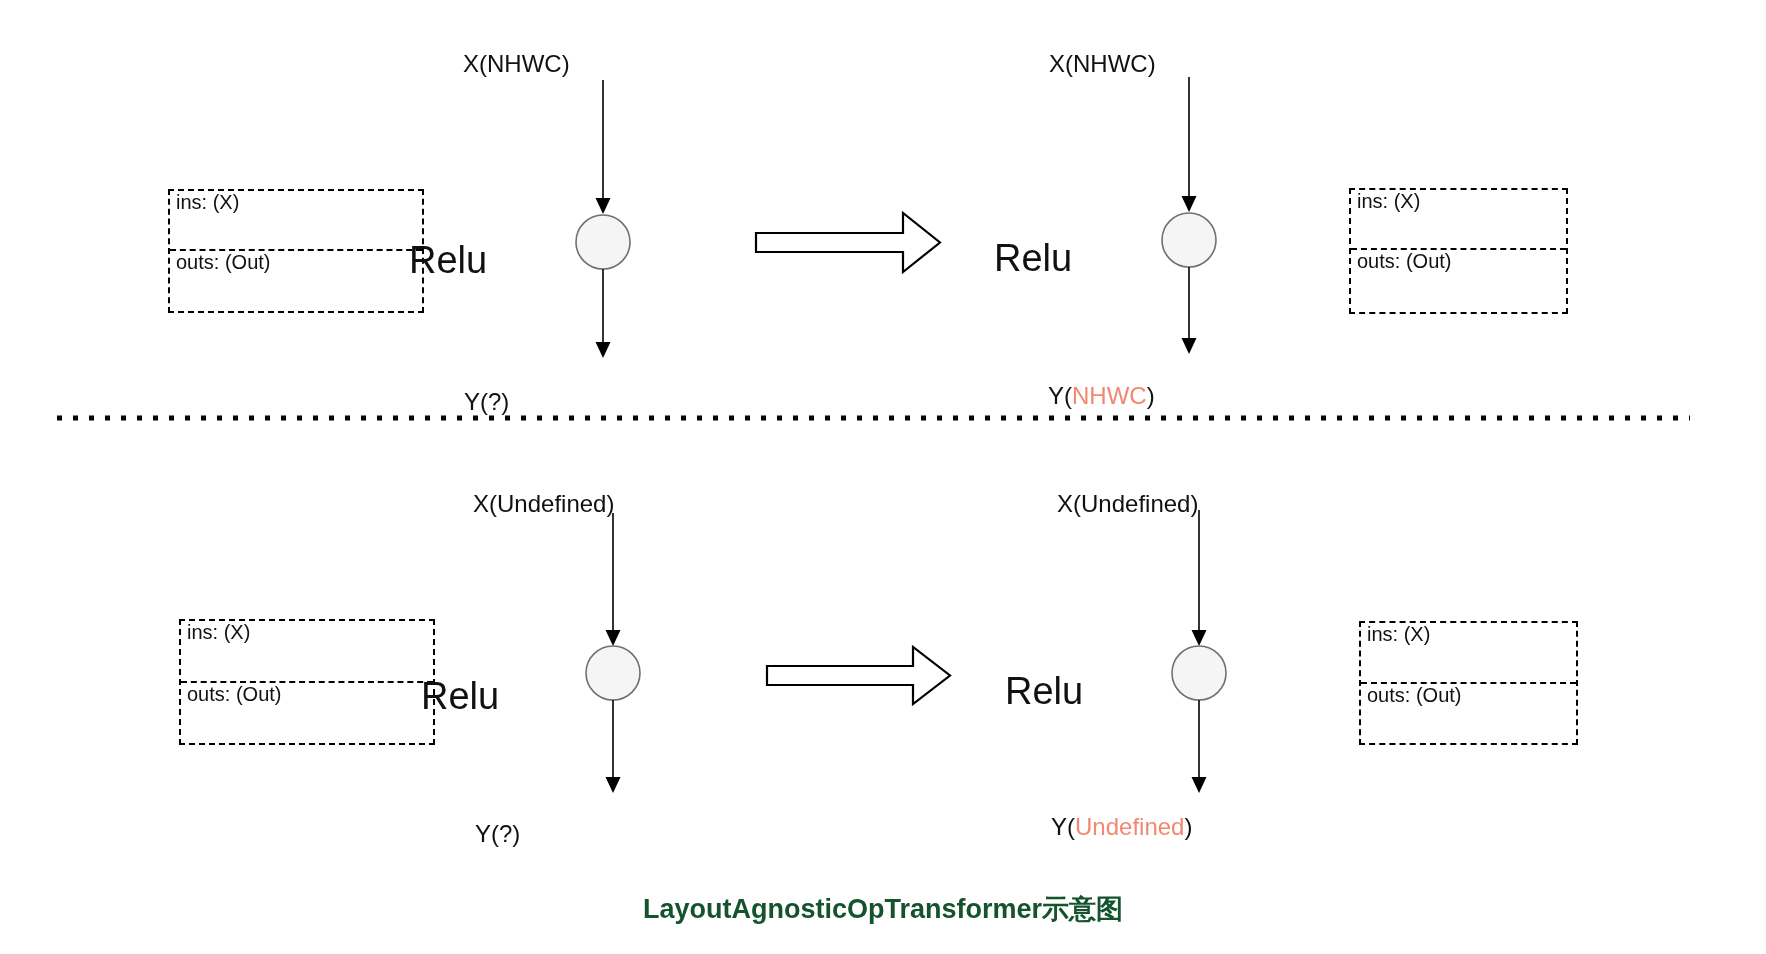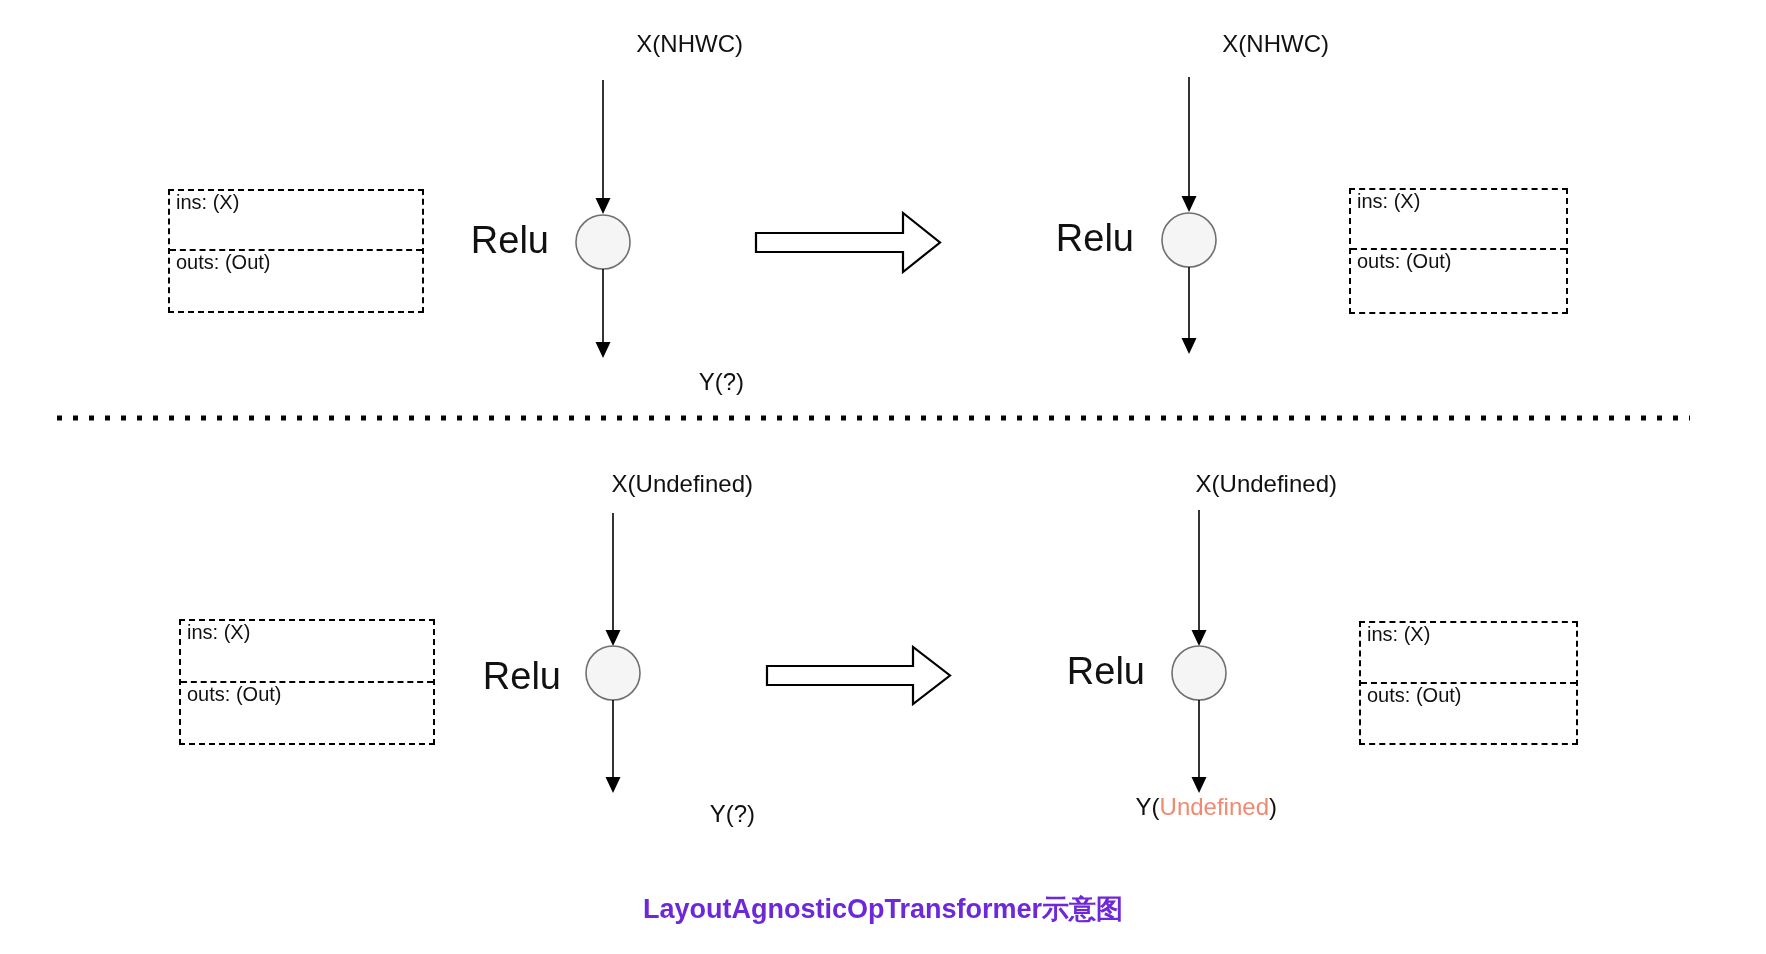--- a/index.html
+++ b/index.html
@@ -17,23 +17,24 @@
     overflow: hidden;
   }
   .layer {
     position: absolute;
     left: 0; top: 0;
     width: 1766px;
     height: 954px;
   }
   .label {
     position: absolute;
-    text-align: right;
+    text-align: left;
     white-space: nowrap;
     color: #111111;
+    margin-top: 20px;
   }
   .tensor-label {
     font-size: 24px;
     line-height: 30px;
     width: 280px;
   }
   .op-label {
     font-size: 38px;
     line-height: 32px;
     width: 140px;
@@ -56,21 +57,21 @@
     border-bottom: 2px dashed #000000;
   }
   .title {
     position: absolute;
     left: 0;
     top: 891px;
     width: 100%;
     text-align: center;
     font-size: 27px;
     font-weight: bold;
-    color: #6d28d9;
+    color: #14532d;
   }
 </style>
 </head>
 <body>
 
 <div class="canvas">
 
   <svg class="layer" viewBox="0 0 1766 954" xmlns="http://www.w3.org/2000/svg">
 
     <line x1="603" y1="80" x2="603" y2="198" stroke="#000" stroke-width="1.6"></line>
@@ -113,20 +114,23 @@
     </div>
   </div>
   <div class="label op-label" style="left:409px;top:224px;">Relu</div>
   <div class="label tensor-label" style="left:463px;top:29px;">X(NHWC)</div>
   <div class="label tensor-label" style="left:464px;top:367px;">
     <span>Y(</span><span>?</span><span>)</span>
   </div>
 
   <div class="label op-label" style="left:994px;top:222px;">Relu</div>
   <div class="label tensor-label" style="left:1049px;top:29px;">X(NHWC)</div>
+  <div class="label tensor-label" style="left:1048px;top:361px;">
+    <span>Y(</span><span class="accent" style="color: rgb(242, 136, 111);">NHWC</span><span>)</span>
+  </div>
   <div class="panel" style="left:1349px;top:188px;width:219px;height:126px;">
     <div class="panel-row top" style="height:60px;">
       <span>ins: (X)</span>
     </div>
     <div class="panel-row" style="height:62px;">
       <span>outs: (Out)</span>
     </div>
   </div>
 
   <div class="panel" style="left:179px;top:619px;width:256px;height:126px;">
@@ -138,21 +142,21 @@
     </div>
   </div>
   <div class="label op-label" style="left:421px;top:660px;">Relu</div>
   <div class="label tensor-label" style="left:473px;top:469px;">X(Undefined)</div>
   <div class="label tensor-label" style="left:475px;top:799px;">
     <span>Y(</span><span>?</span><span>)</span>
   </div>
 
   <div class="label op-label" style="left:1005px;top:655px;">Relu</div>
   <div class="label tensor-label" style="left:1057px;top:469px;">X(Undefined)</div>
-  <div class="label tensor-label" style="left:997px;top:792px;">
+  <div class="label tensor-label" style="left:1051px;top:792px;">
     <span>Y(</span><span class="accent" style="color: rgb(242, 136, 111);">Undefined</span><span>)</span>
   </div>
   <div class="panel" style="left:1359px;top:621px;width:219px;height:124px;">
     <div class="panel-row top" style="height:61px;">
       <span>ins: (X)</span>
     </div>
     <div class="panel-row" style="height:59px;">
       <span>outs: (Out)</span>
     </div>
   </div>

